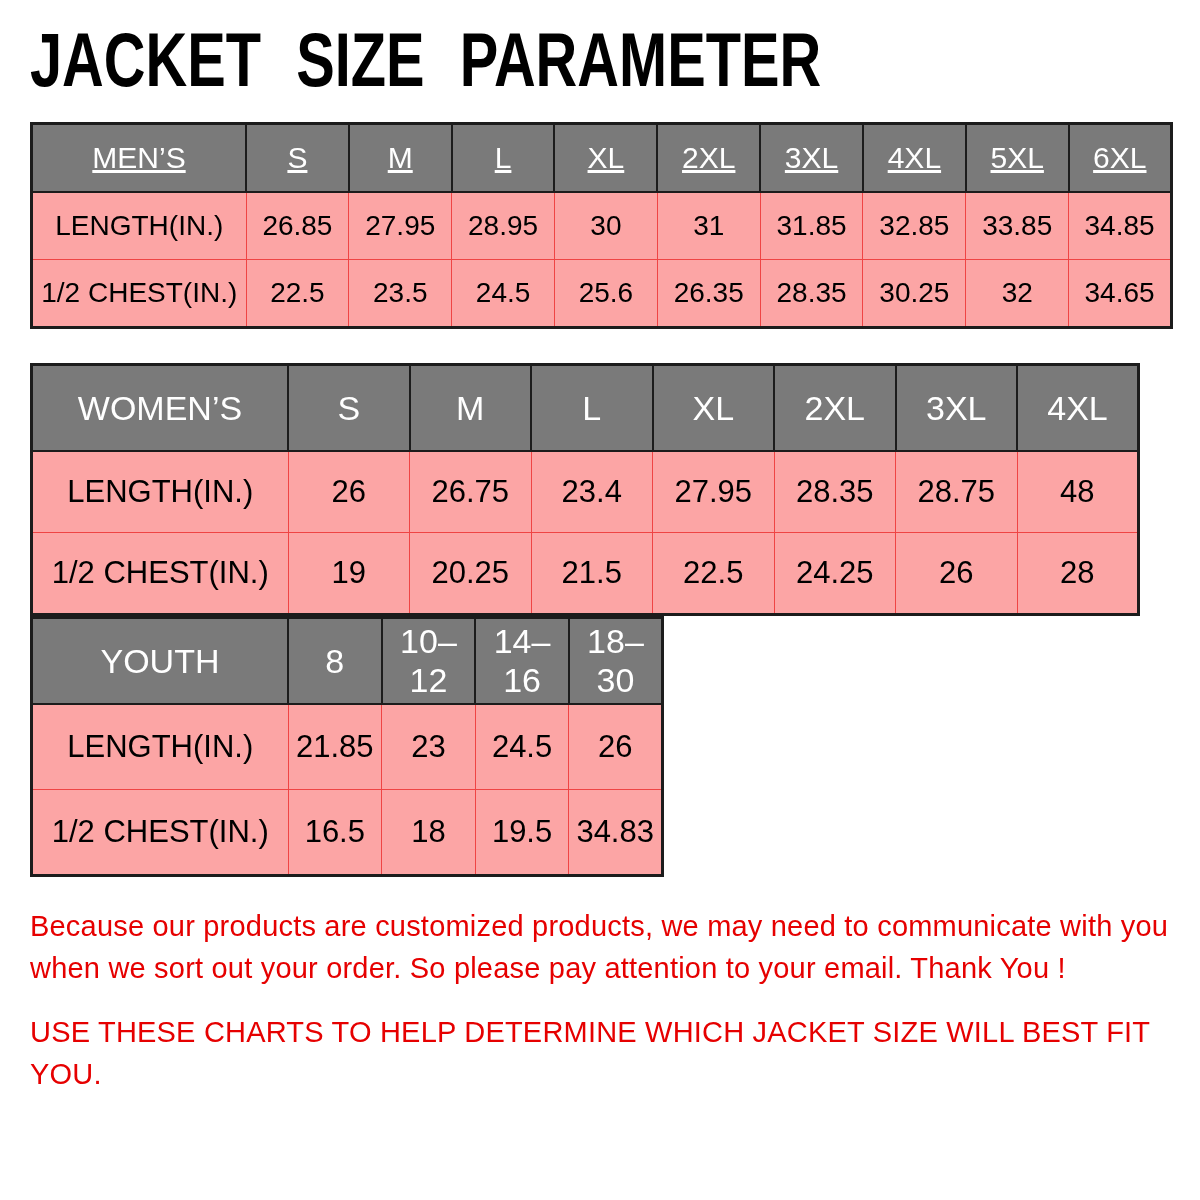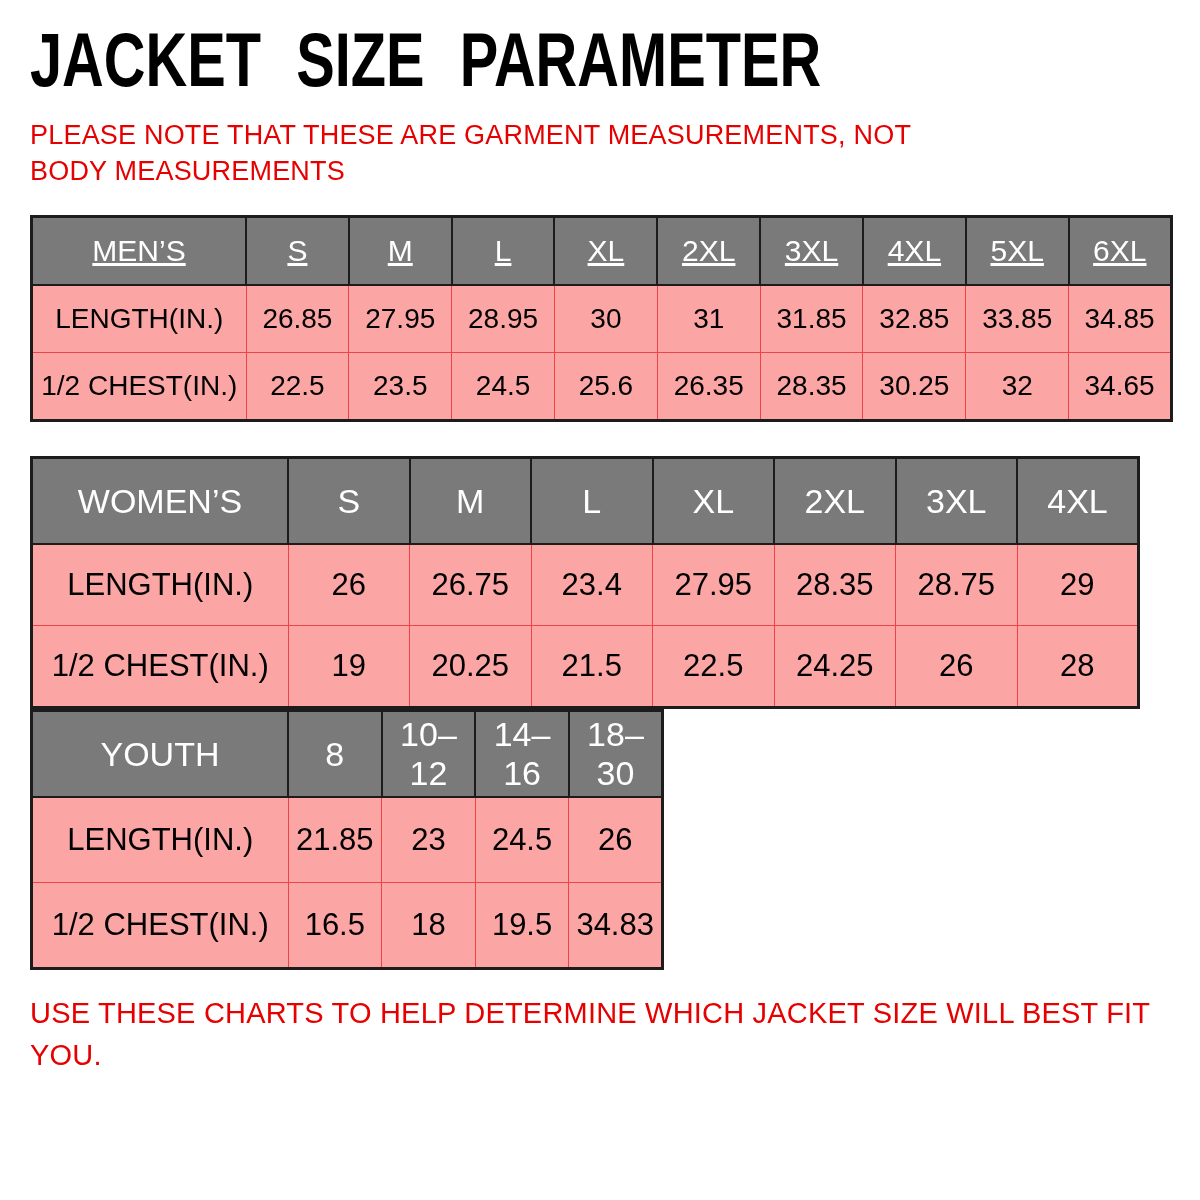--- a/index.html
+++ b/index.html
@@ -82,21 +82,20 @@
   }
   .footer.second { margin-top: 22px; }
 </style>
 </head>
 <body>
 
 <div class="page">
 
   <h1 class="title">JACKET SIZE PARAMETER</h1>
 
-  <p class="note">PLEASE NOTE THAT THESE ARE GARMENT MEASUREMENTS, NOT BODY MEASUREMENTS</p>
 
   <table class="size-table mens">
       <thead>
         <tr>
           <th>MEN’S</th>
           <th>S</th>
           <th>M</th>
           <th>L</th>
           <th>XL</th>
           <th>2XL</th>
@@ -149,21 +148,21 @@
       </thead>
       <tbody>
         <tr>
           <td>LENGTH(IN.)</td>
           <td>26</td>
           <td>26.75</td>
           <td>23.4</td>
           <td>27.95</td>
           <td>28.35</td>
           <td>28.75</td>
-          <td>29</td>
+          <td>48</td>
         </tr>
         <tr>
           <td>1/2 CHEST(IN.)</td>
           <td>19</td>
           <td>20.25</td>
           <td>21.5</td>
           <td>22.5</td>
           <td>24.25</td>
           <td>26</td>
           <td>28</td>
@@ -192,16 +191,17 @@
         <tr>
           <td>1/2 CHEST(IN.)</td>
           <td>16.5</td>
           <td>18</td>
           <td>19.5</td>
           <td>34.83</td>
         </tr>
       </tbody>
     </table>
 
+  <p class="footer">Because our products are customized products, we may need to communicate with you when we sort out your order. So please pay attention to your email. Thank You !</p>
 
   <p class="footer second">USE THESE CHARTS TO HELP DETERMINE WHICH JACKET SIZE WILL BEST FIT YOU.</p>
 
 </div>
 
 </body></html>

